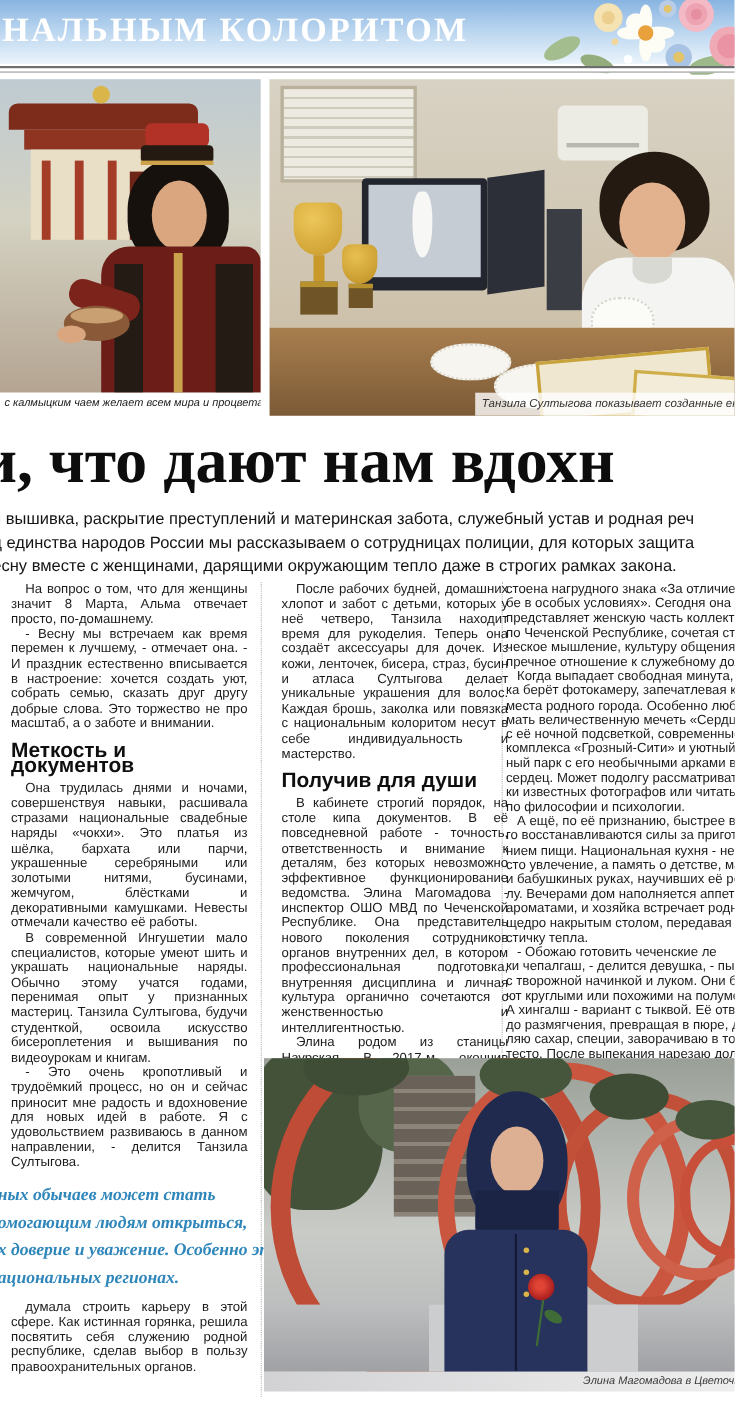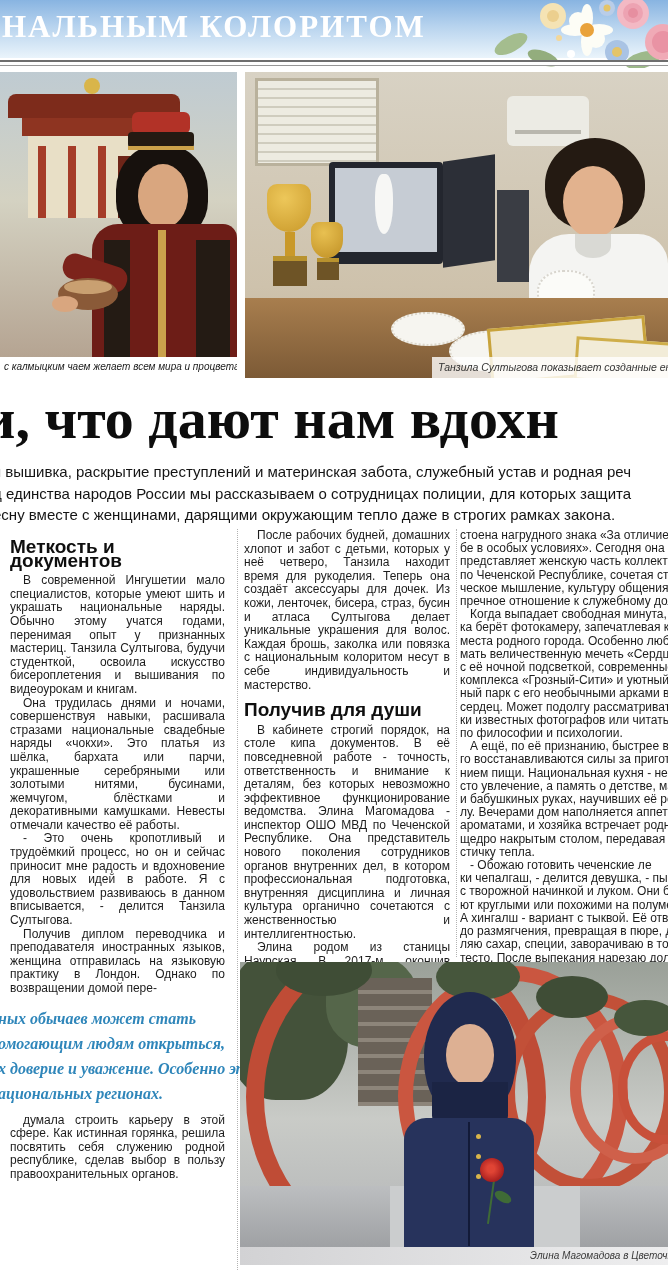--- a/index.html
+++ b/index.html
@@ -16,21 +16,21 @@
         border-top:2px solid #6e6e6e;border-bottom:1px solid #979797;background:#fff}
   .photo{position:absolute;overflow:hidden;background:#ccc}
   .cap-strip{position:absolute;background:#fff;overflow:hidden}
   .cap{position:absolute;font-style:italic;font-size:10.5px;color:#1a1a1a;white-space:nowrap}
   .headline{position:absolute;left:-18px;top:388px;width:780px;font-family:"Liberation Serif",serif;
             font-weight:bold;font-size:58px;line-height:62px;color:#0d0d0d;white-space:nowrap;letter-spacing:0px}
   .standfirst{position:absolute;left:-7px;top:461px;width:720px}
   .standfirst-line{font-size:15px;line-height:21.5px;color:#141414;white-space:pre}
   .col{position:absolute;top:529px;font-size:12px;line-height:13.6px}
   .col1{left:10px;width:215px}
-  .col2{left:244px;width:206px}
+  .col2{left:256px;width:206px}
   .col3{left:460px;width:320px;line-height:13.2px}
   .para{text-align:justify;text-indent:13px;color:#1c1c1c}
   .sec-h{font-size:19px;font-weight:bold;margin:11px 0 7px;color:#0f0f0f;font-family:"Liberation Sans",sans-serif}
   .quote{margin:10px 0 8px}
   .quote-line{font-family:"Liberation Serif",serif;font-style:italic;font-weight:bold;
               font-size:16px;line-height:25px;color:#2f86ba;white-space:pre;margin-left:-12px}
   .frag-line{white-space:pre;color:#1c1c1c}
   .vsep{position:absolute;width:0;border-left:1px dotted #b2b2b2}
   .ring{position:absolute;border-radius:50%;border-style:solid;background:transparent}
 </style>
@@ -134,27 +134,28 @@
       <div class="standfirst-line">я вышивка, раскрытие преступлений и материнская забота, служебный устав и родная реч</div>
       <div class="standfirst-line">д единства народов России мы рассказываем о сотрудницах полиции, для которых защита</div>
       <div class="standfirst-line">есну вместе с женщинами, дарящими окружающим тепло даже в строгих рамках закона.</div>
     </div>
 
   <div class="vsep" style="left:237px;top:529px;height:741px"></div>
   <div class="vsep" style="left:456px;top:529px;height:428px"></div>
 
   <div class="col col1">
     <div>
+        <div class="para">На вопрос о том, что для женщины значит 8 Марта, Альма отвечает просто, по-домашнему.</div>
+        <div class="para">- Весну мы встречаем как время перемен к лучшему, - отмечает она. - И праздник естественно вписывается в настроение: хочется создать уют, собрать семью, сказать друг другу добрые слова. Это торжество не про масштаб, а о заботе и внимании.</div>
       </div>
     <div class="sec-h">Меткость и документов</div>
     <div>
+        <div class="para">Она трудилась днями и ночами, совершенствуя навыки, расшивала стразами национальные свадебные наряды «чокхи». Это платья из шёлка, бархата или парчи, украшенные серебряными или золотыми нитями, бусинами, жемчугом, блёстками и декоративными камушками. Невесты отмечали качество её работы.</div>
         <div class="para">В современной Ингушетии мало специалистов, которые умеют шить и украшать национальные наряды. Обычно этому учатся годами, перенимая опыт у признанных мастериц. Танзила Султыгова, будучи студенткой, освоила искусство бисероплетения и вышивания по видеоурокам и книгам.</div>
-        <div class="para">Она трудилась днями и ночами, совершенствуя навыки, расшивала стразами национальные свадебные наряды «чокхи». Это платья из шёлка, бархата или парчи, украшенные серебряными или золотыми нитями, бусинами, жемчугом, блёстками и декоративными камушками. Невесты отмечали качество её работы.</div>
-        <div class="para">- Это очень кропотливый и трудоёмкий процесс, но он и сейчас приносит мне радость и вдохновение для новых идей в работе. Я с удовольствием развиваюсь в данном вписывается, - делится Танзила Султыгова.</div>
-        <div class="para">Получив диплом переводчика и преподавателя иностранных языков, женщина отправилась на языковую практику в Лондон. Однако по возвращении домой пере-</div>
+        <div class="para">- Это очень кропотливый и трудоёмкий процесс, но он и сейчас приносит мне радость и вдохновение для новых идей в работе. Я с удовольствием развиваюсь в данном направлении, - делится Танзила Султыгова.</div>
       </div>
     <div class="quote">
         <div class="quote-line">ных обычаев может стать</div>
         <div class="quote-line">омогающим людям открыться,</div>
         <div class="quote-line">х доверие и уважение. Особенно это</div>
         <div class="quote-line">ациональных регионах.</div>
       </div>
     <div>
         <div class="para">думала строить карьеру в этой сфере. Как истинная горянка, решила посвятить себя служению родной республике, сделав выбор в пользу правоохранительных органов.</div>
       </div>

